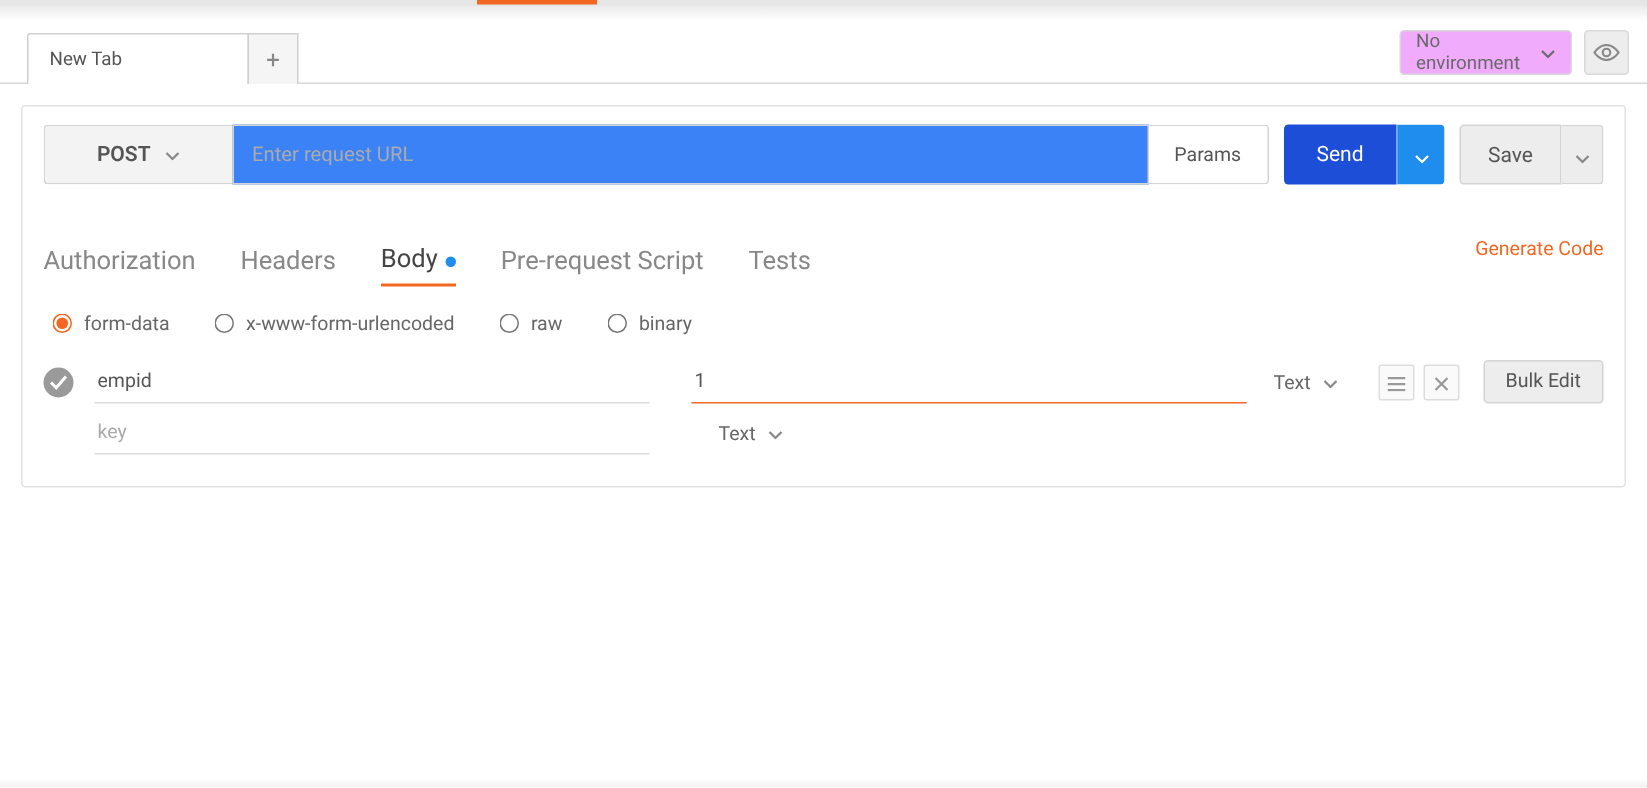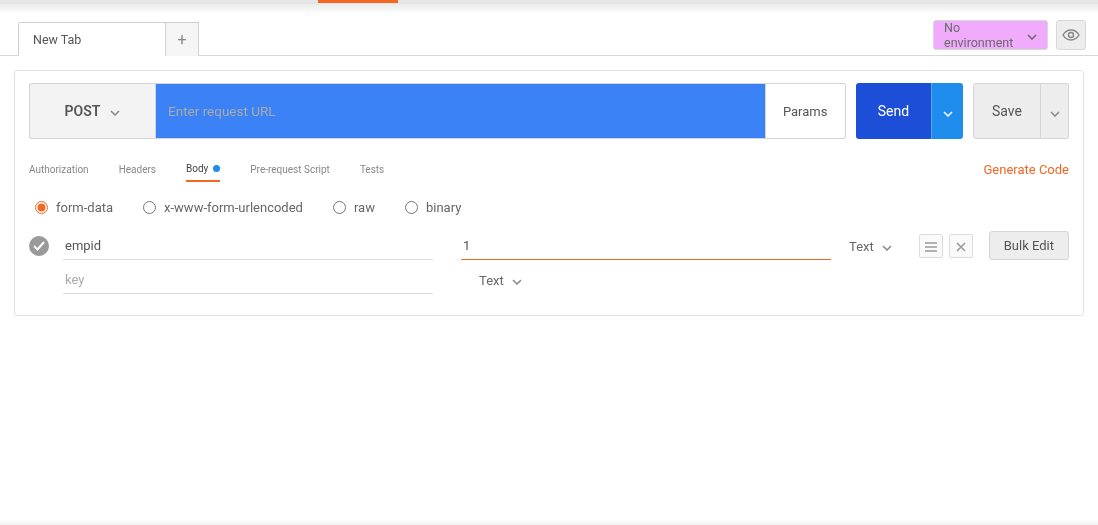--- a/index.html
+++ b/index.html
@@ -13,40 +13,40 @@
 .tab-strip { display: flex; align-items: flex-end; height: 42px; padding-left: 18px; }
 .tab { height: 34px; min-width: 148px; border: 1px solid #d0d0d0; border-bottom: none; background: #fff; display: flex; align-items: center; padding: 0 14px; font-size: 12.5px; color: #555; border-top-left-radius: 2px; border-top-right-radius: 2px; cursor: pointer; }
 .add-tab { height: 34px; width: 34px; border: 1px solid #d0d0d0; border-bottom: none; background: #f5f5f5; display: flex; align-items: center; justify-content: center; color: #888; font-size: 16px; margin-left: -1px; cursor: pointer; }
 
 .env-right { position: absolute; right: 12px; top: 6px; display: flex; gap: 8px; align-items: center; }
 .env-dd { width: 115px; height: 30px; background: #f0abfc; border: 1px solid #d8d8d8; border-radius: 3px; display: flex; align-items: center; justify-content: space-between; padding: 0 10px; font-size: 12.5px; color: #6a6a6a; cursor: pointer; }
 .eye-btn { width: 30px; height: 30px; background: #ededed; border: 1px solid #d8d8d8; border-radius: 3px; display: flex; align-items: center; justify-content: center; color: #777; cursor: pointer; }
 
 .req-panel { margin: 14px 14px 0 14px; border: 1px solid #e2e2e2; border-radius: 3px; padding: 12px 14px 18px 14px; }
 
-.url-bar { display: flex; height: 56px; }
+.url-bar { display: flex; height: 40px; }
 .method-dd { width: 126px; border: 1px solid #d4d4d4; background: #f3f3f3; display: flex; align-items: center; justify-content: center; gap: 10px; font-weight: 600; color: #555; font-size: 14px; border-right: none; border-radius: 3px 0 0 3px; cursor: pointer; }
 .url-input { flex: 1; border: 1px solid #d4d4d4; background: #3b82f6; padding: 0 12px; font-size: 13.5px; color: #333; outline: none; }
 .url-input::placeholder { color: #aaa; }
 .params-btn { width: 80px; border: 1px solid #d4d4d4; border-left: none; background: #fff; display: flex; align-items: center; justify-content: center; font-size: 13px; color: #555; cursor: pointer; border-radius: 0 3px 3px 0; }
 .send-group { display: flex; margin-left: 10px; }
 .send-btn { background: #1d4ed8; color: #fff; border: none; padding: 0 22px; font-size: 14px; border-radius: 3px 0 0 3px; cursor: pointer; }
 .send-dd { width: 32px; background: #1f8ded; border: none; border-left: 1px solid rgba(255,255,255,0.25); border-radius: 0 3px 3px 0; display: flex; align-items: center; justify-content: center; color: #fff; cursor: pointer; }
 .save-group { display: flex; margin-left: 10px; }
 .save-btn { background: #ededed; border: 1px solid #d4d4d4; padding: 12px 18px; font-size: 14px; color: #555; border-radius: 3px 0 0 3px; cursor: pointer; }
 .save-dd { width: 28px; background: #ededed; border: 1px solid #d4d4d4; border-left: none; border-radius: 0 3px 3px 0; display: flex; align-items: center; justify-content: center; color: #888; cursor: pointer; }
 
 .req-tabs { display: flex; align-items: center; margin-top: 18px; position: relative; }
-.req-tab { padding: 6px 0; margin-right: 30px; font-size: 10px; color: #888; cursor: pointer; }
+.req-tab { padding: 6px 0; margin-right: 30px; font-size: 17px; color: #888; cursor: pointer; margin-top: 16px; }
 .req-tab.active { color: #444; border-bottom: 2px solid #f26722; }
 .blue-dot { display: inline-block; width: 7px; height: 7px; background: #1f8ded; border-radius: 50%; margin-left: 5px; }
 .gen-code { margin-left: auto; color: #f26722; font-size: 13px; cursor: pointer; }
 
 .body-type-row { display: flex; gap: 30px; margin-top: 18px; padding-left: 6px; }
-.radio-label { display: flex; align-items: center; gap: 8px; font-size: 13px; color: #666; cursor: pointer; }
+.radio-label { display: flex; align-items: flex-start; gap: 8px; font-size: 13px; color: #666; cursor: pointer; }
 .radio-label input { accent-color: #f26722; }
 
 .kv-area { margin-top: 14px; position: relative; }
 .kv-row { display: flex; align-items: center; min-height: 34px; padding-left: 0; }
 .check-circle { width: 20px; height: 20px; border-radius: 50%; background: #9a9a9a; display: flex; align-items: center; justify-content: center; margin-right: 14px; flex-shrink: 0; }
 .check-circle svg { stroke: #fff; }
 .check-spacer { width: 20px; margin-right: 14px; flex-shrink: 0; }
 .key-cell { width: 370px; margin-right: 28px; }
 .key-cell input, .val-cell input { width: 100%; border: none; border-bottom: 1px solid #dcdcdc; padding: 6px 2px; font-size: 13px; color: #555; outline: none; background: transparent; }
 .key-cell input::placeholder, .val-cell input::placeholder { color: #aaa; }

